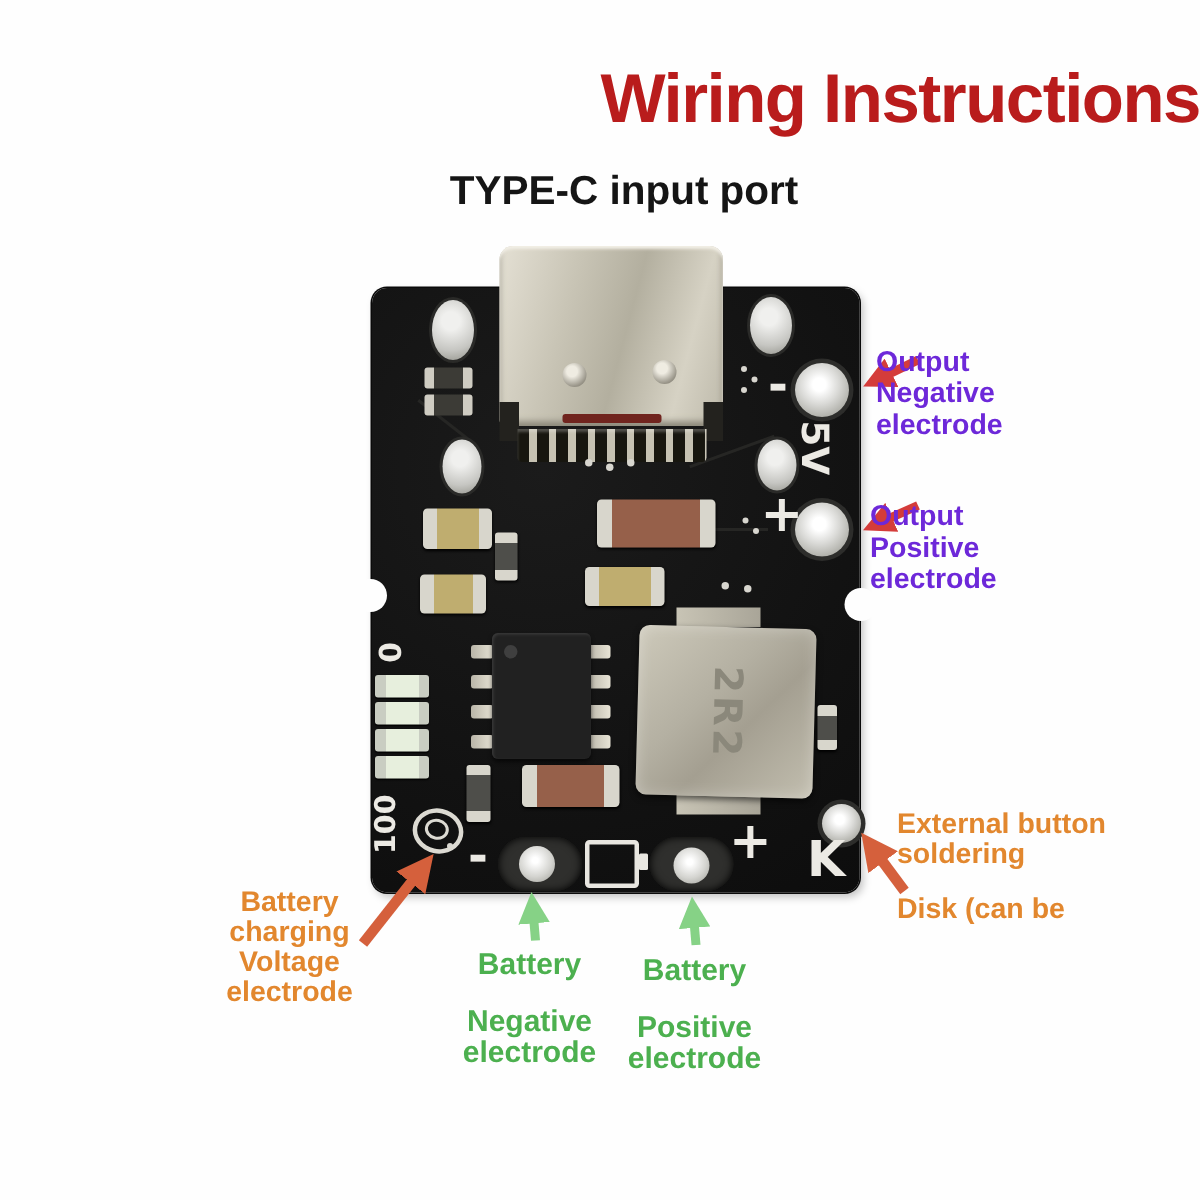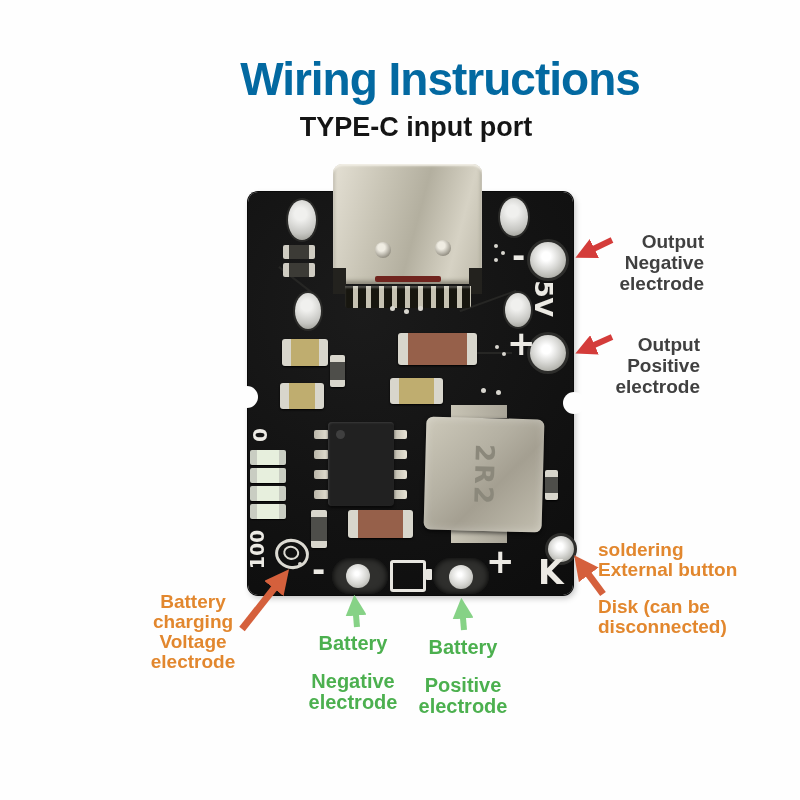--- a/index.html
+++ b/index.html
@@ -1,21 +1,21 @@
 <!DOCTYPE html>
 <html><head>
 <meta charset="utf-8">
 <style>
   html,body{margin:0;padding:0;background:#fff;}
   .stage{position:relative;width:800px;height:800px;background:#fefefe;overflow:hidden;
          font-family:"Liberation Sans","DejaVu Sans",sans-serif;}
 
   
-  .title{position:absolute;left:80px;width:720px;top:52px;text-align:center;
-         font-size:46px;font-weight:800;color:#0369a1;letter-spacing:-1px;}
+  .title{position:absolute;left:80px;width:720px;top:38px;text-align:right;
+         font-size:46px;font-weight:800;color:#b91c1c;letter-spacing:-1px;}
   .subtitle{position:absolute;left:16px;width:800px;top:112px;text-align:center;
             font-size:27px;font-weight:700;color:#151515;}
 
   
   .board{position:absolute;left:248px;top:192px;width:325px;height:403px;
          background:radial-gradient(circle at 35% 30%, #1b1b1b 0%, #121212 60%, #0d0d0d 100%);
          border-radius:10px;box-shadow:0 0 0 1px #0a0a0a, 2px 3px 6px rgba(0,0,0,.25);}
   .notch{position:absolute;width:22px;height:22px;border-radius:50%;background:#fefefe;}
   .trace{position:absolute;background:#262624;}
 
@@ -75,21 +75,21 @@
   .ind-txt{transform:rotate(90deg);font-weight:700;font-size:26px;color:#8b887b;
            font-family:"DejaVu Sans",sans-serif;letter-spacing:2px;}
   .bat-icon{position:absolute;left:142px;top:368px;width:30px;height:26px;border:3px solid #e8e6e0;border-radius:3px;}
   .bat-icon::after{content:"";position:absolute;right:-9px;top:6px;width:6px;height:11px;background:#e8e6e0;border-radius:1px;}
   .logo{position:absolute;left:27px;top:347px;width:28px;height:24px;border:3px solid #dcdad2;border-radius:50%;transform:rotate(12deg);}
   .logo::after{content:"";position:absolute;left:5px;top:4px;width:12px;height:10px;border:2px solid #dcdad2;border-radius:50%;}
 
   
   .anno{position:absolute;font-weight:700;}
   .anno .ln{display:block;}
-  .anno.red{color:#404040;font-size:19px;line-height:21px;text-align:right;}
+  .anno.red{color:#6d28d9;font-size:19px;line-height:21px;text-align:left;}
   .anno.orange{color:#e2872e;font-size:19px;line-height:20px;}
   .anno.green{color:#4cb04f;font-size:20px;line-height:21px;text-align:center;}
   .gap{margin-top:17px;}
   .arrows{position:absolute;left:0;top:0;pointer-events:none;}
 </style>
 </head>
 <body>
 
 <div class="stage">
 
@@ -222,24 +222,23 @@
     <span class="ln">electrode</span>
   </div>
 
   <div class="anno red" style="left:580px;top:334px;width:120px;">
     <span class="ln">Output</span>
     <span class="ln">Positive</span>
     <span class="ln">electrode</span>
   </div>
 
   <div class="anno orange" style="left:598px;top:540px;width:160px;text-align:left;">
+    <span class="ln">External button</span>
     <span class="ln">soldering</span>
-    <span class="ln">External button</span>
     <span class="ln gap">Disk (can be</span>
-    <span class="ln">disconnected)</span>
   </div>
 
   <div class="anno orange" style="left:132px;top:592px;width:122px;text-align:center;">
     <span class="ln">Battery</span>
     <span class="ln">charging</span>
     <span class="ln">Voltage</span>
     <span class="ln">electrode</span>
   </div>
 
   <div class="anno green" style="left:292px;top:633px;width:122px;">

